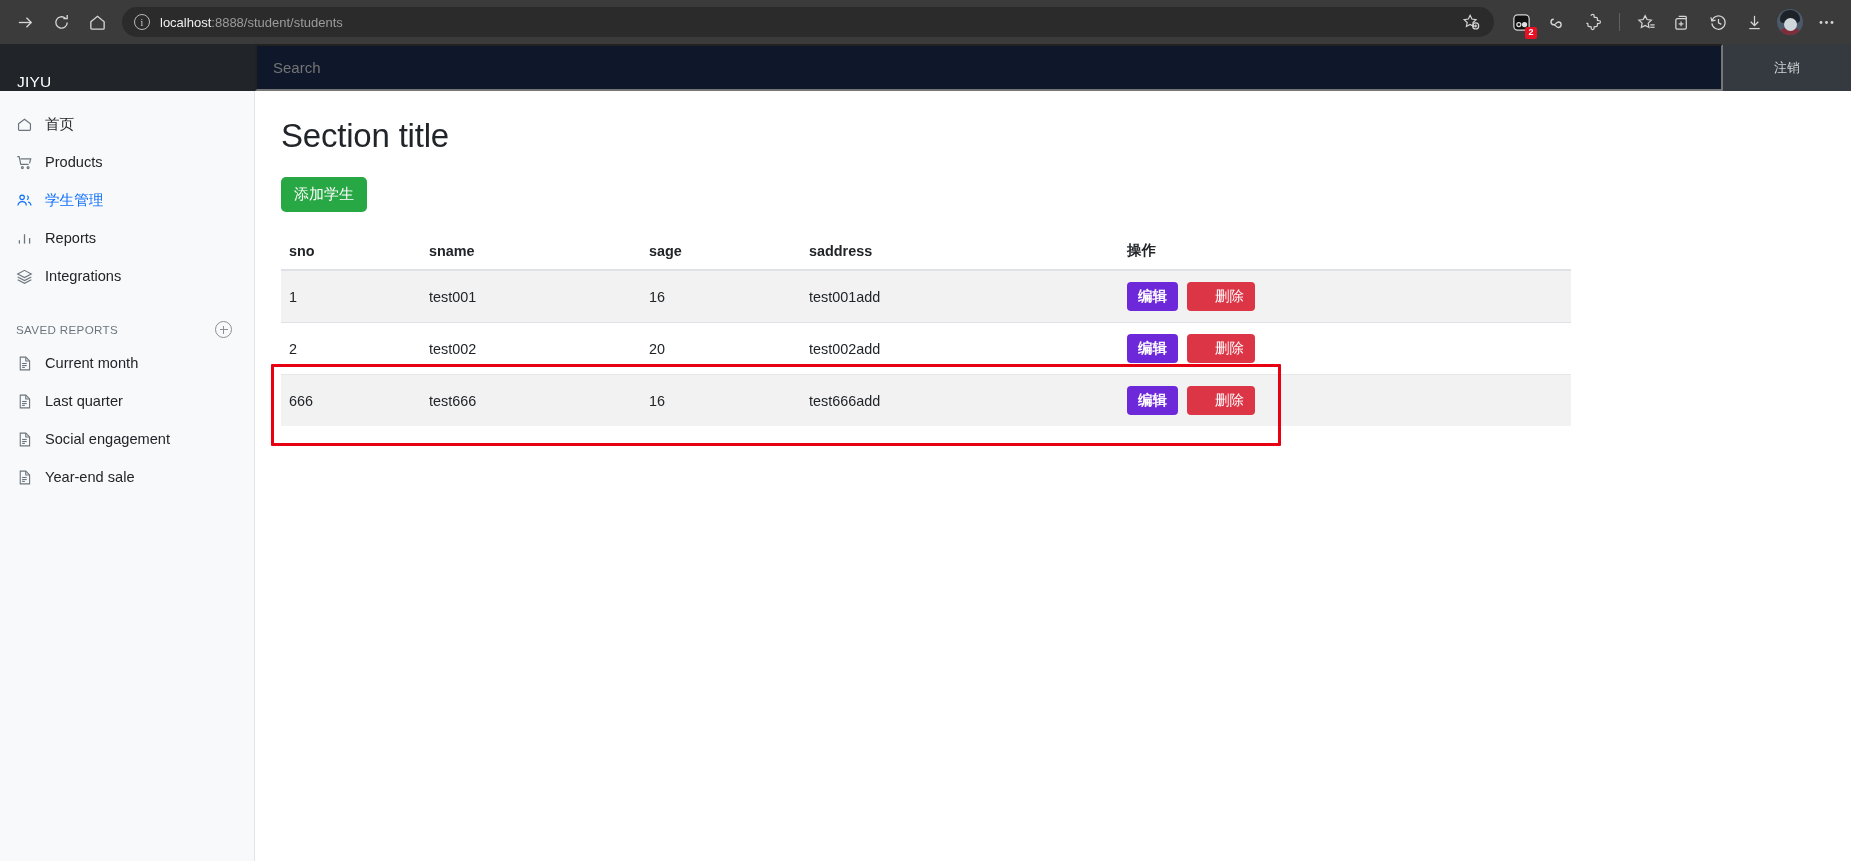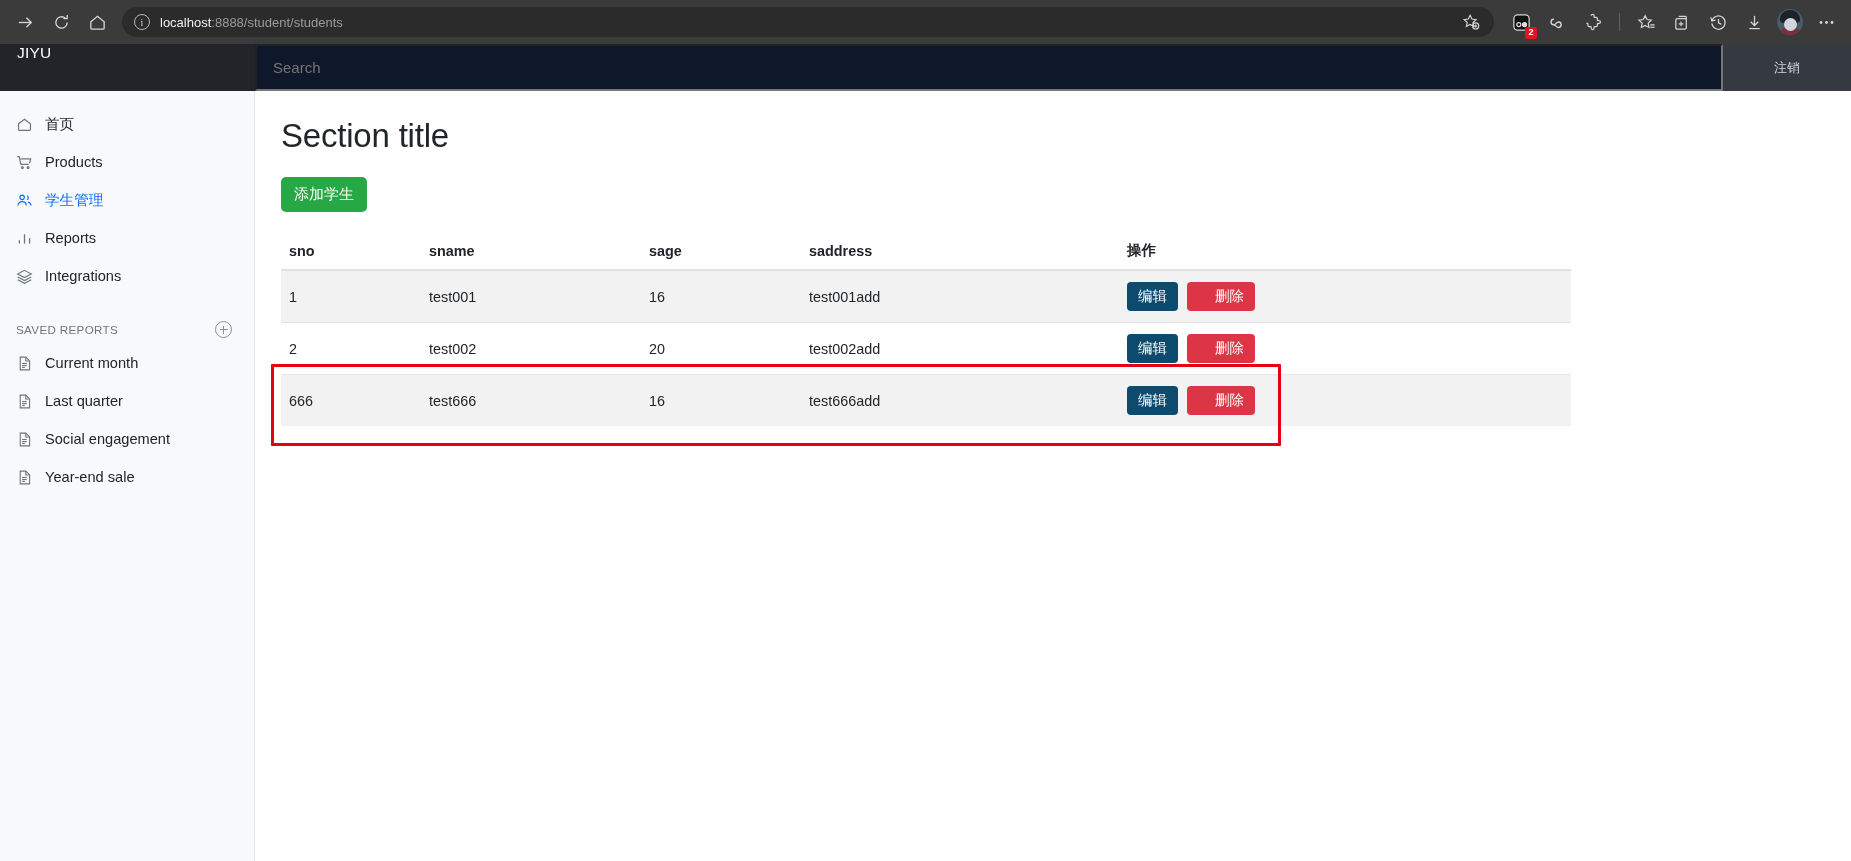--- a/index.html
+++ b/index.html
@@ -97,21 +97,21 @@
     background: #7e2d3a; border-radius: 8px 8px 0 0;
   }
 
   
   .app-navbar {
     height: 47px; display: flex; align-items: stretch;
     background: #343a40;
   }
   .brand {
     width: 255px; background: #212529; display: flex;
-    align-items: flex-start; padding-left: 17px; flex: none;
+    align-items: flex-end; padding-left: 17px; flex: none;
   }
   .brand-text { color: #fff; font-size: 15.5px; letter-spacing: .2px; }
   .nav-search {
     flex: 1; display: flex; align-items: center;
     padding-left: 16px; background: #0f172a;
     font-size: 15px; color: #9aa1a7;
   }
   .nav-logout-wrap {
     width: 128px; flex: none; background: #343a40;
     display: flex; align-items: center; justify-content: center;
@@ -193,21 +193,21 @@
   .col-sno { width: 140px; }
   .col-sname { width: 220px; }
   .col-sage { width: 160px; }
   .col-saddr { width: 318px; }
 
   .btn-edit, .btn-del {
     border: none; border-radius: 4px; color: #fff;
     font-size: 14.5px; font-family: inherit; cursor: pointer;
     padding: 5px 11px; margin-right: 5px;
   }
-  .btn-edit { background: #0c4a6e; }
+  .btn-edit { background: #6d28d9; font-weight: bold; }
   .btn-del { background: #dc3545; padding-left: 28px; }
 
   .annotation-box {
     position: absolute; border: 3px solid #e60012;
     pointer-events: none; border-radius: 1px;
   }
 </style>
 </head>
 <body>
 

